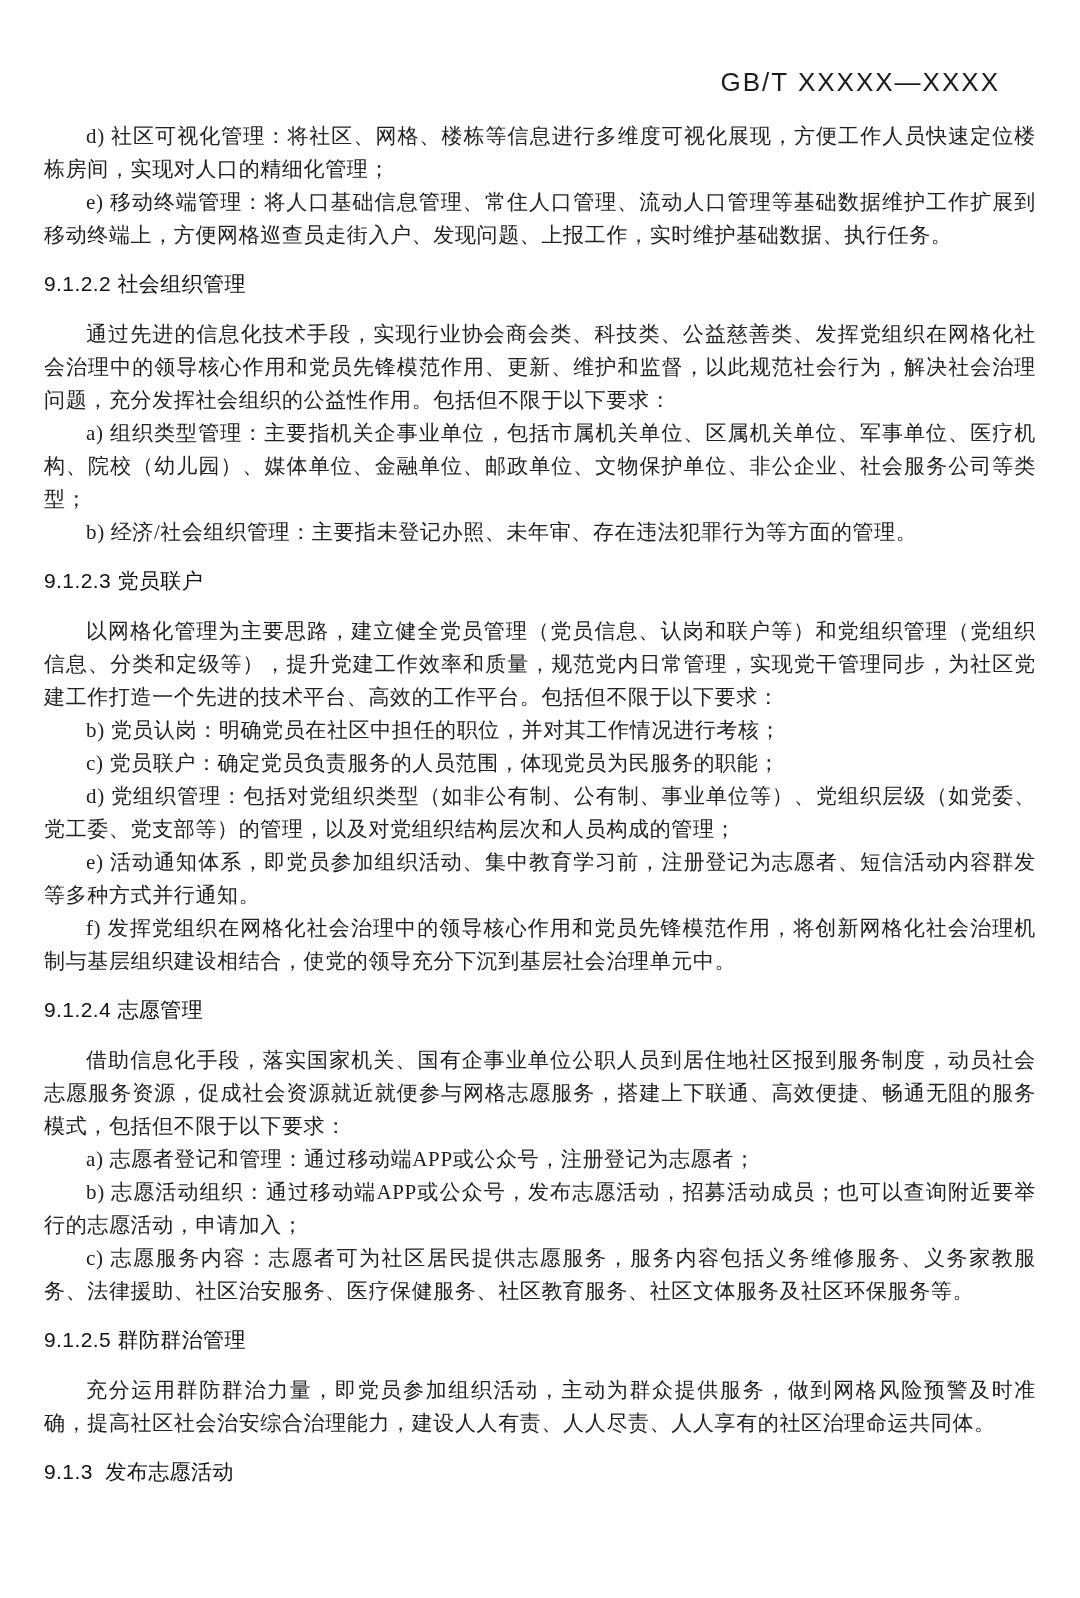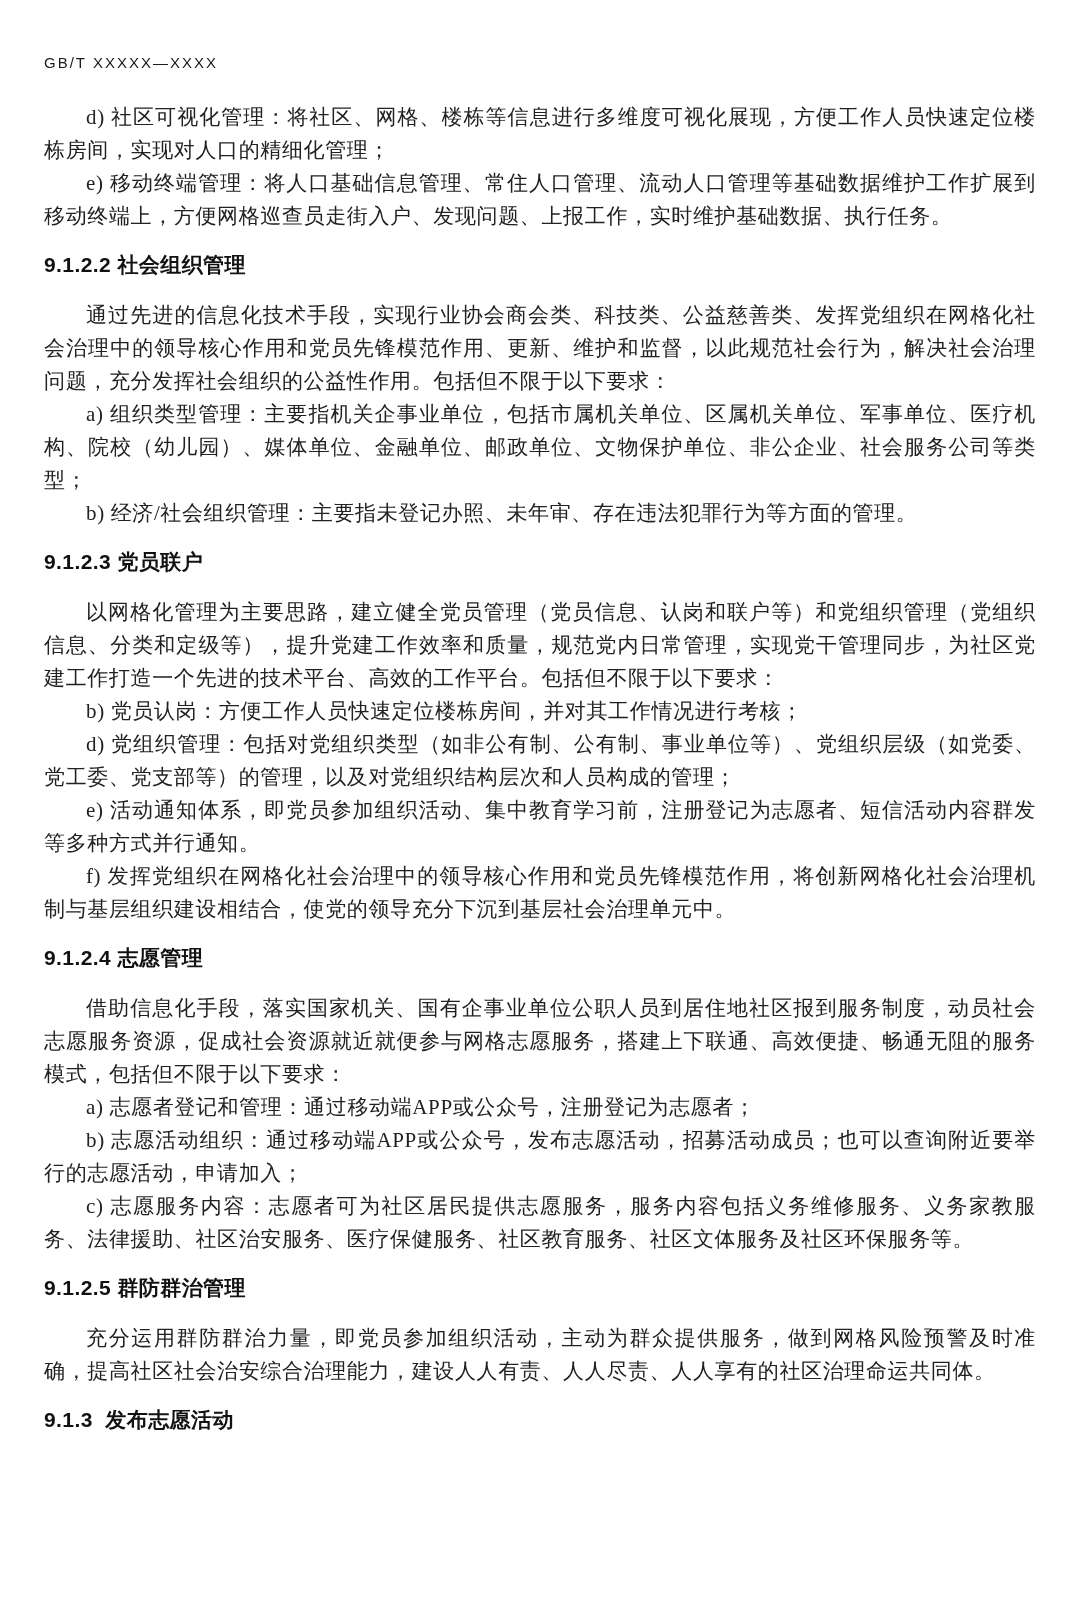--- a/index.html
+++ b/index.html
@@ -17,25 +17,25 @@
   }
   .page {
     position: relative;
     width: 100%;
     height: 100%;
     padding: 0 44px;
     box-sizing: border-box;
     background: #ffffff;
   }
   .doc-header {
-    margin-top: 51px;
+    margin-top: 70px;
     margin-right: 36px;
-    text-align: left;
+    text-align: right;
     font-family: "Liberation Sans", "DejaVu Sans", sans-serif;
-    font-size: 15px;
+    font-size: 26px;
     line-height: 24px;
     letter-spacing: 2px;
     color: #1c1c1c;
     font-weight: 500;
   }
   .doc-body {
     margin-top: 26px;
   }
   .para {
     margin: 0;
@@ -44,21 +44,21 @@
     text-align: justify;
     text-indent: 2em;
     letter-spacing: 0.03em;
     color: #212121;
   }
   .sec-heading {
     margin: 18px 0 20px 0;
     font-family: "Liberation Sans", "DejaVu Sans", sans-serif;
     font-size: 21px;
     line-height: 28px;
-    font-weight: bold;
+    font-weight: normal;
     color: #111111;
     text-indent: 0;
     white-space: pre-wrap;
     letter-spacing: 0.02em;
   }
 </style>
 </head>
 <body>
 
 <div class="page">
@@ -69,21 +69,22 @@
     <p class="para">d) 社区可视化管理：将社区、网格、楼栋等信息进行多维度可视化展现，方便工作人员快速定位楼栋房间，实现对人口的精细化管理；</p>
     <p class="para">e) 移动终端管理：将人口基础信息管理、常住人口管理、流动人口管理等基础数据维护工作扩展到移动终端上，方便网格巡查员走街入户、发现问题、上报工作，实时维护基础数据、执行任务。</p>
 
     <h3 class="sec-heading">9.1.2.2 社会组织管理</h3>
     <p class="para">通过先进的信息化技术手段，实现行业协会商会类、科技类、公益慈善类、发挥党组织在网格化社会治理中的领导核心作用和党员先锋模范作用、更新、维护和监督，以此规范社会行为，解决社会治理问题，充分发挥社会组织的公益性作用。包括但不限于以下要求：</p>
     <p class="para">a) 组织类型管理：主要指机关企事业单位，包括市属机关单位、区属机关单位、军事单位、医疗机构、院校（幼儿园）、媒体单位、金融单位、邮政单位、文物保护单位、非公企业、社会服务公司等类型；</p>
     <p class="para">b) 经济/社会组织管理：主要指未登记办照、未年审、存在违法犯罪行为等方面的管理。</p>
 
     <h3 class="sec-heading">9.1.2.3 党员联户</h3>
     <p class="para">以网格化管理为主要思路，建立健全党员管理（党员信息、认岗和联户等）和党组织管理（党组织信息、分类和定级等），提升党建工作效率和质量，规范党内日常管理，实现党干管理同步，为社区党建工作打造一个先进的技术平台、高效的工作平台。包括但不限于以下要求：</p>
-    <p class="para">b) 党员认岗：方便工作人员快速定位楼栋房间，并对其工作情况进行考核；</p>
+    <p class="para">b) 党员认岗：明确党员在社区中担任的职位，并对其工作情况进行考核；</p>
+    <p class="para">c) 党员联户：确定党员负责服务的人员范围，体现党员为民服务的职能；</p>
     <p class="para">d) 党组织管理：包括对党组织类型（如非公有制、公有制、事业单位等）、党组织层级（如党委、党工委、党支部等）的管理，以及对党组织结构层次和人员构成的管理；</p>
     <p class="para">e) 活动通知体系，即党员参加组织活动、集中教育学习前，注册登记为志愿者、短信活动内容群发等多种方式并行通知。</p>
     <p class="para">f) 发挥党组织在网格化社会治理中的领导核心作用和党员先锋模范作用，将创新网格化社会治理机制与基层组织建设相结合，使党的领导充分下沉到基层社会治理单元中。</p>
 
     <h3 class="sec-heading">9.1.2.4 志愿管理</h3>
     <p class="para">借助信息化手段，落实国家机关、国有企事业单位公职人员到居住地社区报到服务制度，动员社会志愿服务资源，促成社会资源就近就便参与网格志愿服务，搭建上下联通、高效便捷、畅通无阻的服务模式，包括但不限于以下要求：</p>
     <p class="para">a) 志愿者登记和管理：通过移动端APP或公众号，注册登记为志愿者；</p>
     <p class="para">b) 志愿活动组织：通过移动端APP或公众号，发布志愿活动，招募活动成员；也可以查询附近要举行的志愿活动，申请加入；</p>
     <p class="para">c) 志愿服务内容：志愿者可为社区居民提供志愿服务，服务内容包括义务维修服务、义务家教服务、法律援助、社区治安服务、医疗保健服务、社区教育服务、社区文体服务及社区环保服务等。</p>
 

